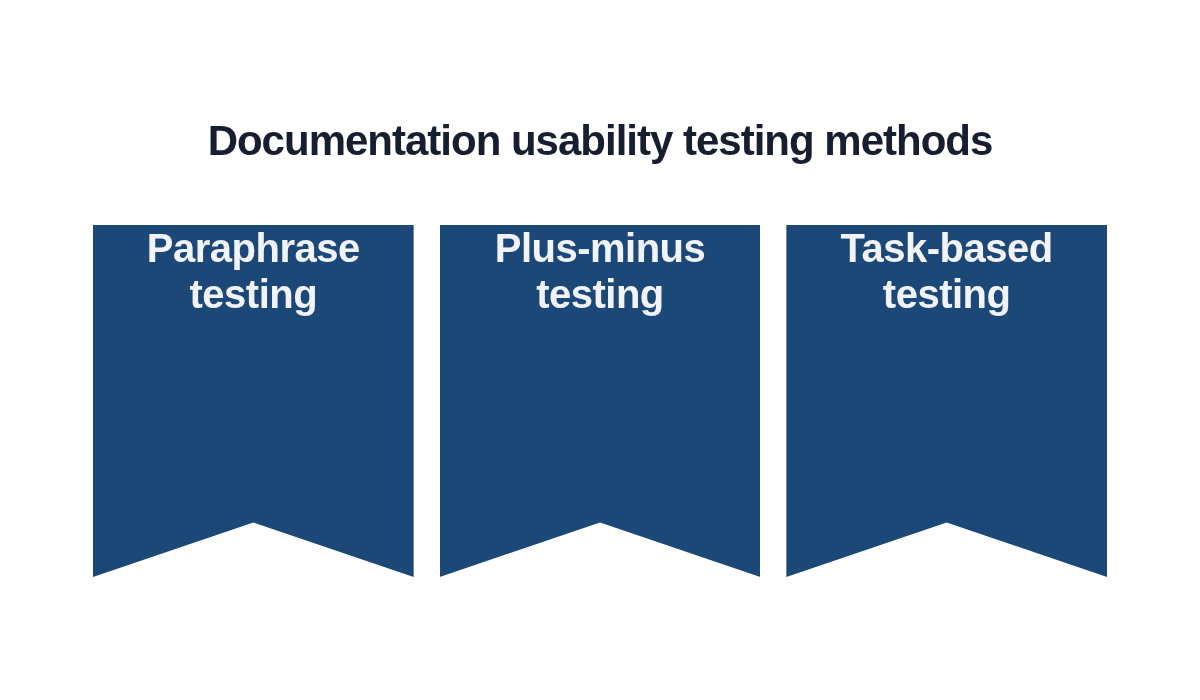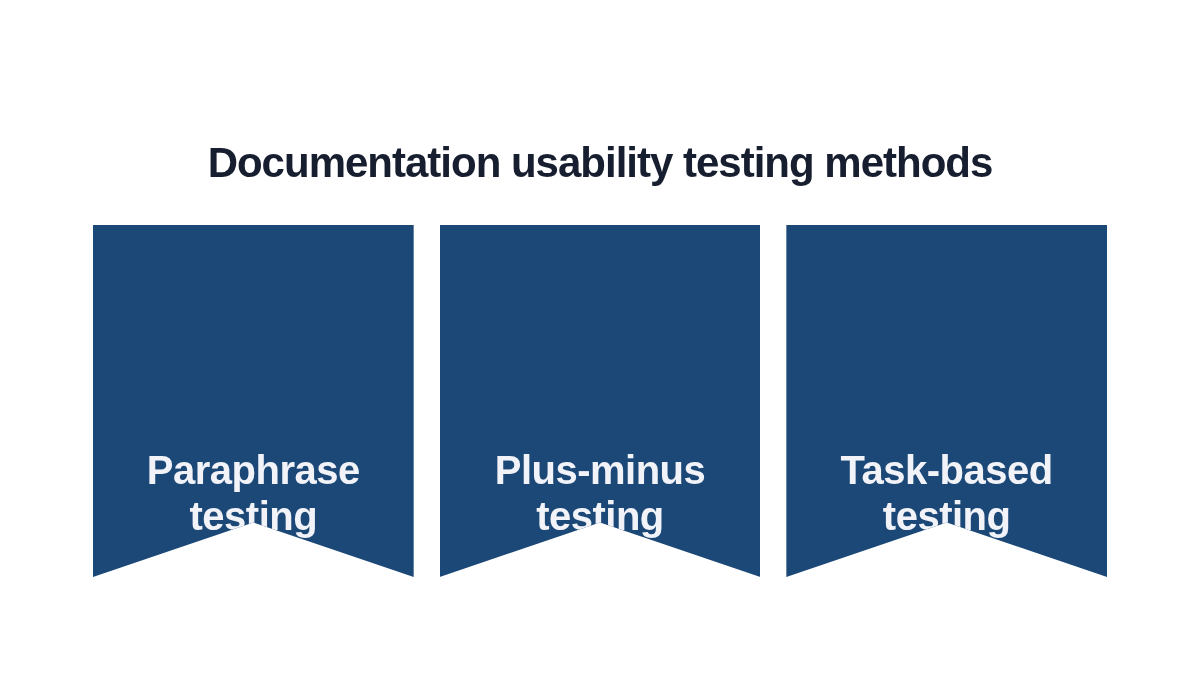--- a/index.html
+++ b/index.html
@@ -14,21 +14,21 @@
     font-family: "Liberation Sans", sans-serif;
     overflow: hidden;
   }
   .canvas {
     position: absolute;
     inset: 0;
   }
   .title {
     position: absolute;
     left: 0;
-    top: 142px;
+    top: 120px;
     width: 1200px;
     margin: 0;
     text-align: center;
     font-size: 42px;
     line-height: 1;
     font-weight: bold;
     letter-spacing: -1px;
     color: #171E2F;
   }
   .banner-row {
@@ -38,21 +38,21 @@
     width: 1014px;
     display: flex;
     gap: 26px;
   }
   .banner {
     width: 321px;
     height: 352px;
     background: #1C4877;
     clip-path: polygon(0 0, 100% 0, 100% 100%, 50% 84.5%, 0 100%);
     display: flex;
-    align-items: flex-end;
+    align-items: flex-start;
     justify-content: center;
     text-align: center;
     padding-bottom: 38px;
     box-sizing: border-box;
   }
   .banner-label {
     color: #F1F3F8;
     font-size: 40px;
     font-weight: bold;
     line-height: 1.15;

